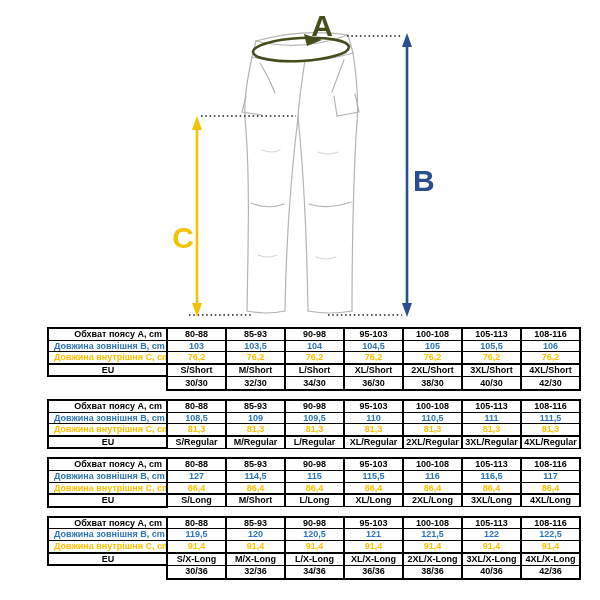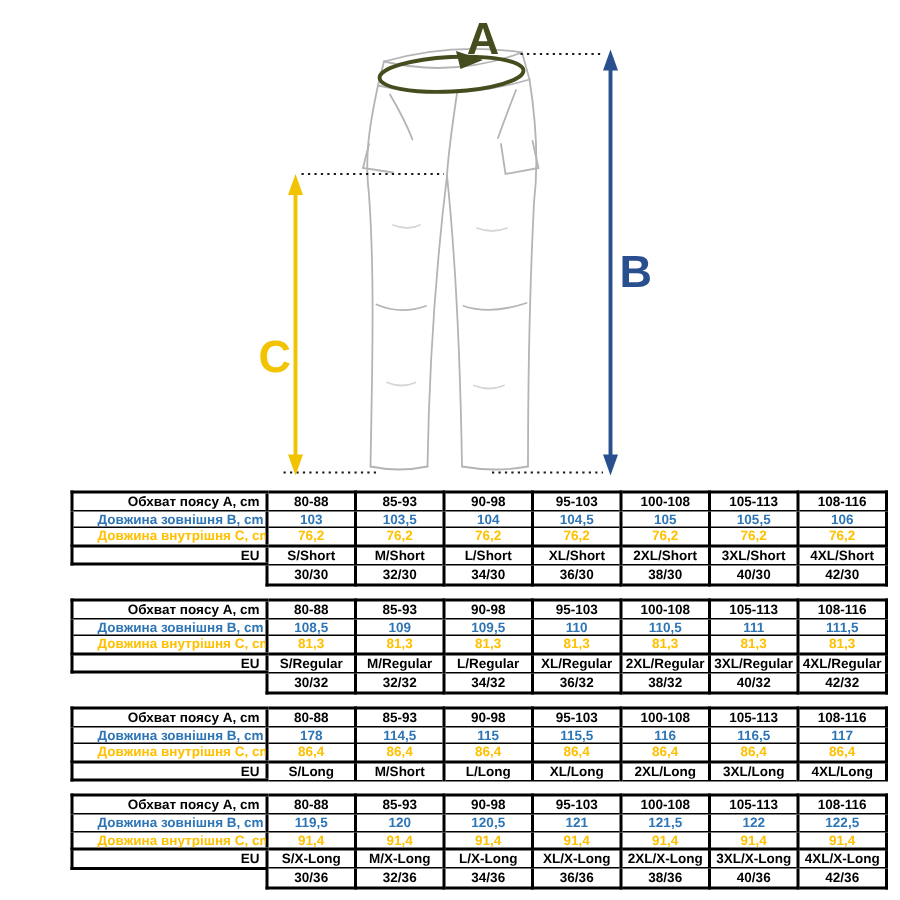--- a/index.html
+++ b/index.html
@@ -4,28 +4,28 @@
 <style>
   html,body{margin:0;padding:0;background:#fff;width:600px;height:600px;overflow:hidden;
     font-family:"Liberation Sans",sans-serif;}
   .diagram{position:relative;width:600px;height:327px;}
   .diagram svg{display:block;}
   .diagram text{font-family:"Liberation Sans",sans-serif;font-weight:bold;font-size:30px;}
   .tables{padding-left:47px;}
   table{border-collapse:collapse;table-layout:fixed;width:507px;margin:0 0 8px 0;}
   td{font-weight:bold;font-size:9px;height:10.6px;line-height:10.6px;
      white-space:nowrap;overflow:hidden;color:#000;}
-  td.label{width:108px;text-align:right;padding:0 4px 0 16px;
+  td.label{width:108px;text-align:right;padding:0 4px 0 5px;
      border:1px solid #000;border-left-width:2px;}
   td.data{width:57px;text-align:center;padding:0;
      border:1px solid #000;border-left-width:2px;border-right-width:2px;}
   td.ghost{border:none;}
   tr.r-waist td{border-top-width:2px;}
   tr.r-inner td{border-bottom-width:2px;}
-  tr.r-eu td{border-top-width:2px;}
+  tr.r-eu td{border-top-width:2px;text-align:center;}
   tr.r-eu td.label{border-bottom-width:2px;}
   tr.r-us td.data{border-bottom-width:2px;margin-top:37px;}
   tr.r-outer td{color:var(--c-outer,#2e75b6);}
   tr.r-inner td{color:var(--c-inner,#ffc000);}
 </style>
 </head>
 <body>
 
 <div class="diagram">
   <svg width="600" height="327" viewBox="0 0 600 327" xmlns="http://www.w3.org/2000/svg">
@@ -174,47 +174,37 @@
         <tr class="r-eu">
           <td class="label">EU</td>
           <td class="data">S/Regular</td>
           <td class="data">M/Regular</td>
           <td class="data">L/Regular</td>
           <td class="data">XL/Regular</td>
           <td class="data">2XL/Regular</td>
           <td class="data">3XL/Regular</td>
           <td class="data">4XL/Regular</td>
         </tr>
-        <tr class="r-us">
-          <td class="ghost"></td>
-          <td class="data">30/32</td>
-          <td class="data">32/32</td>
-          <td class="data">34/32</td>
-          <td class="data">36/32</td>
-          <td class="data">38/32</td>
-          <td class="data">40/32</td>
-          <td class="data">42/32</td>
-        </tr>
-      </tbody>
-    </table>
-    <table>
-      <tbody>
-        <tr class="r-waist">
-          <td class="label">Обхват поясу A, cm</td>
-          <td class="data">80-88</td>
-          <td class="data">85-93</td>
-          <td class="data">90-98</td>
-          <td class="data">95-103</td>
-          <td class="data">100-108</td>
-          <td class="data">105-113</td>
-          <td class="data">108-116</td>
-        </tr>
-        <tr class="r-outer">
-          <td class="label">Довжина зовнішня B, cm</td>
-          <td class="data">178</td>
+      </tbody>
+    </table>
+    <table>
+      <tbody>
+        <tr class="r-waist">
+          <td class="label">Обхват поясу A, cm</td>
+          <td class="data">80-88</td>
+          <td class="data">85-93</td>
+          <td class="data">90-98</td>
+          <td class="data">95-103</td>
+          <td class="data">100-108</td>
+          <td class="data">105-113</td>
+          <td class="data">108-116</td>
+        </tr>
+        <tr class="r-outer">
+          <td class="label">Довжина зовнішня B, cm</td>
+          <td class="data">127</td>
           <td class="data">114,5</td>
           <td class="data">115</td>
           <td class="data">115,5</td>
           <td class="data">116</td>
           <td class="data">116,5</td>
           <td class="data">117</td>
         </tr>
         <tr class="r-inner">
           <td class="label">Довжина внутрішня C, cm</td>
           <td class="data">86,4</td>

